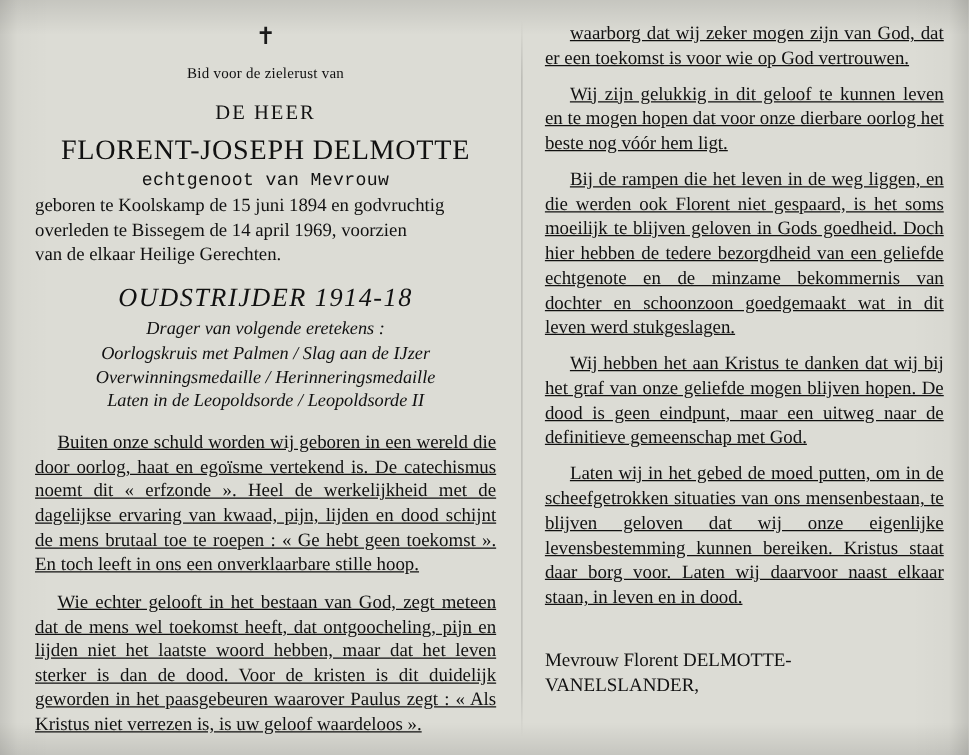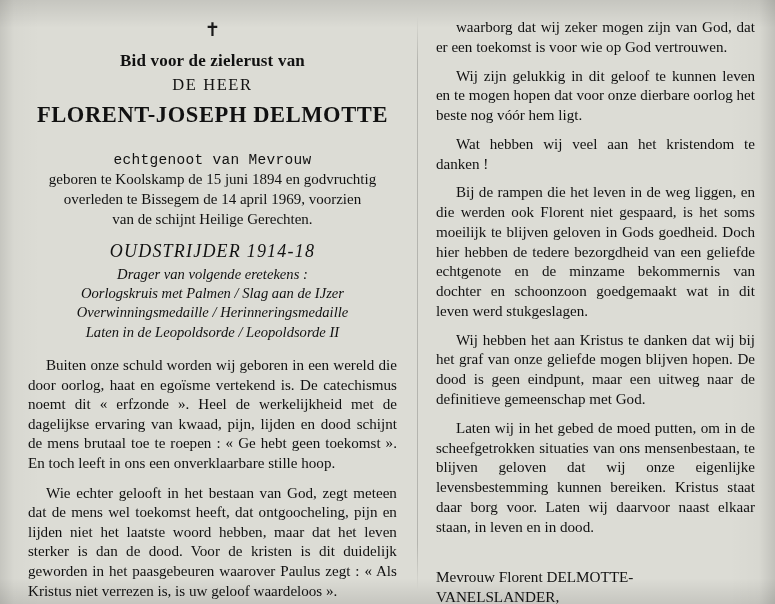--- a/index.html
+++ b/index.html
@@ -51,55 +51,54 @@
     font-size: 19px;
     line-height: 20px;
     margin: 2px 0 10px 0;
     color: #1a1a1a;
   }
   .hdr {
     text-align: center;
     line-height: 1.34;
   }
   .hdr .l1 {
-    font-size: 17px;
+    font-size: 12px;
     letter-spacing: 0.2px;
-    font-weight: bold;
   }
   .hdr .l3 {
     font-size: 16.5px;
     letter-spacing: 1.6px;
-    margin-top: 1px;
+    margin-top: 13px;
   }
   .hdr .name {
     font-size: 22.5px;
-    font-weight: bold;
+    font-weight: normal;
     letter-spacing: 0.6px;
     margin-top: 4px;
-    margin-bottom: 21px;
+    margin-bottom: 1px;
     white-space: nowrap;
   }
   .hdr .l5 {
     font-size: 14.5px;
     letter-spacing: 0.3px;
     font-family: Liberation Mono, monospace;
   }
   .hdr .spouse {
     font-size: 17px;
     letter-spacing: 1.4px;
     margin-top: 2px;
     margin-bottom: 5px;
   }
   .hdr .bio {
     font-size: 15px;
     line-height: 1.32;
-    text-align: center;
+    text-align: left;
   }
   .hdr .veteran {
-    font-size: 18px;
+    font-size: 21px;
     font-style: italic;
     letter-spacing: 1.2px;
     margin-top: 9px;
     margin-bottom: 2px;
   }
   .hdr .medals {
     font-style: italic;
     font-size: 14.6px;
     line-height: 1.32;
   }
@@ -109,20 +108,21 @@
 
   .body-text {
     margin-top: 14px;
     font-size: 15.1px;
     line-height: 1.30;
     text-align: justify;
   }
   .body-text p {
     margin: 0 0 10px 0;
     text-indent: 18px;
+    text-decoration: underline;
   }
   .page-right .body-text {
     margin-top: 0;
     font-size: 15.1px;
     line-height: 1.31;
   }
   .page-right .body-text p {
     margin: 0 0 9px 0;
     text-indent: 20px;
   }
@@ -145,21 +145,21 @@
 
     <div class="cross">✝</div>
 
     <div class="hdr">
       <div class="l1">Bid voor de zielerust van</div>
       <div class="l3">DE HEER</div>
       <div class="name">FLORENT-JOSEPH DELMOTTE</div>
       <div class="l5">echtgenoot van Mevrouw</div>
       <div class="bio">geboren te Koolskamp de 15 juni 1894 en godvruchtig</div>
       <div class="bio">overleden te Bissegem de 14 april 1969, voorzien</div>
-      <div class="bio">van de schijnt Heilige Gerechten.</div>
+      <div class="bio">van de elkaar Heilige Gerechten.</div>
 
       <div class="veteran">OUDSTRIJDER 1914-18</div>
       <div class="medals">
         <div class="lead">Drager van volgende eretekens :</div>
         <div>Oorlogskruis met Palmen / Slag aan de IJzer</div>
         <div>Overwinningsmedaille / Herinneringsmedaille</div>
         <div>Laten in de Leopoldsorde / Leopoldsorde II</div>
       </div>
     </div>
 
@@ -171,21 +171,20 @@
 
   </div>
 
   <div class="divider"></div>
 
   <div class="page page-right">
 
     <div class="body-text">
       <p>waarborg dat wij zeker mogen zijn van God, dat er een toekomst is voor wie op God vertrouwen.</p>
       <p>Wij zijn gelukkig in dit geloof te kunnen leven en te mogen hopen dat voor onze dierbare oorlog het beste nog vóór hem ligt.</p>
-      <p>Wat hebben wij veel aan het kristendom te danken !</p>
       <p>Bij de rampen die het leven in de weg liggen, en die werden ook Florent niet gespaard, is het soms moeilijk te blijven geloven in Gods goedheid. Doch hier hebben de tedere bezorgdheid van een geliefde echtgenote en de minzame bekommernis van dochter en schoonzoon goedgemaakt wat in dit leven werd stukgeslagen.</p>
       <p>Wij hebben het aan Kristus te danken dat wij bij het graf van onze geliefde mogen blijven hopen. De dood is geen eindpunt, maar een uitweg naar de definitieve gemeenschap met God.</p>
       <p>Laten wij in het gebed de moed putten, om in de scheefgetrokken situaties van ons mensenbestaan, te blijven geloven dat wij onze eigenlijke levensbestemming kunnen bereiken. Kristus staat daar borg voor. Laten wij daarvoor naast elkaar staan, in leven en in dood.</p>
     </div>
 
     <div class="family">
       <p>Mevrouw Florent DELMOTTE-VANELSLANDER,</p>
 
     </div>
 

